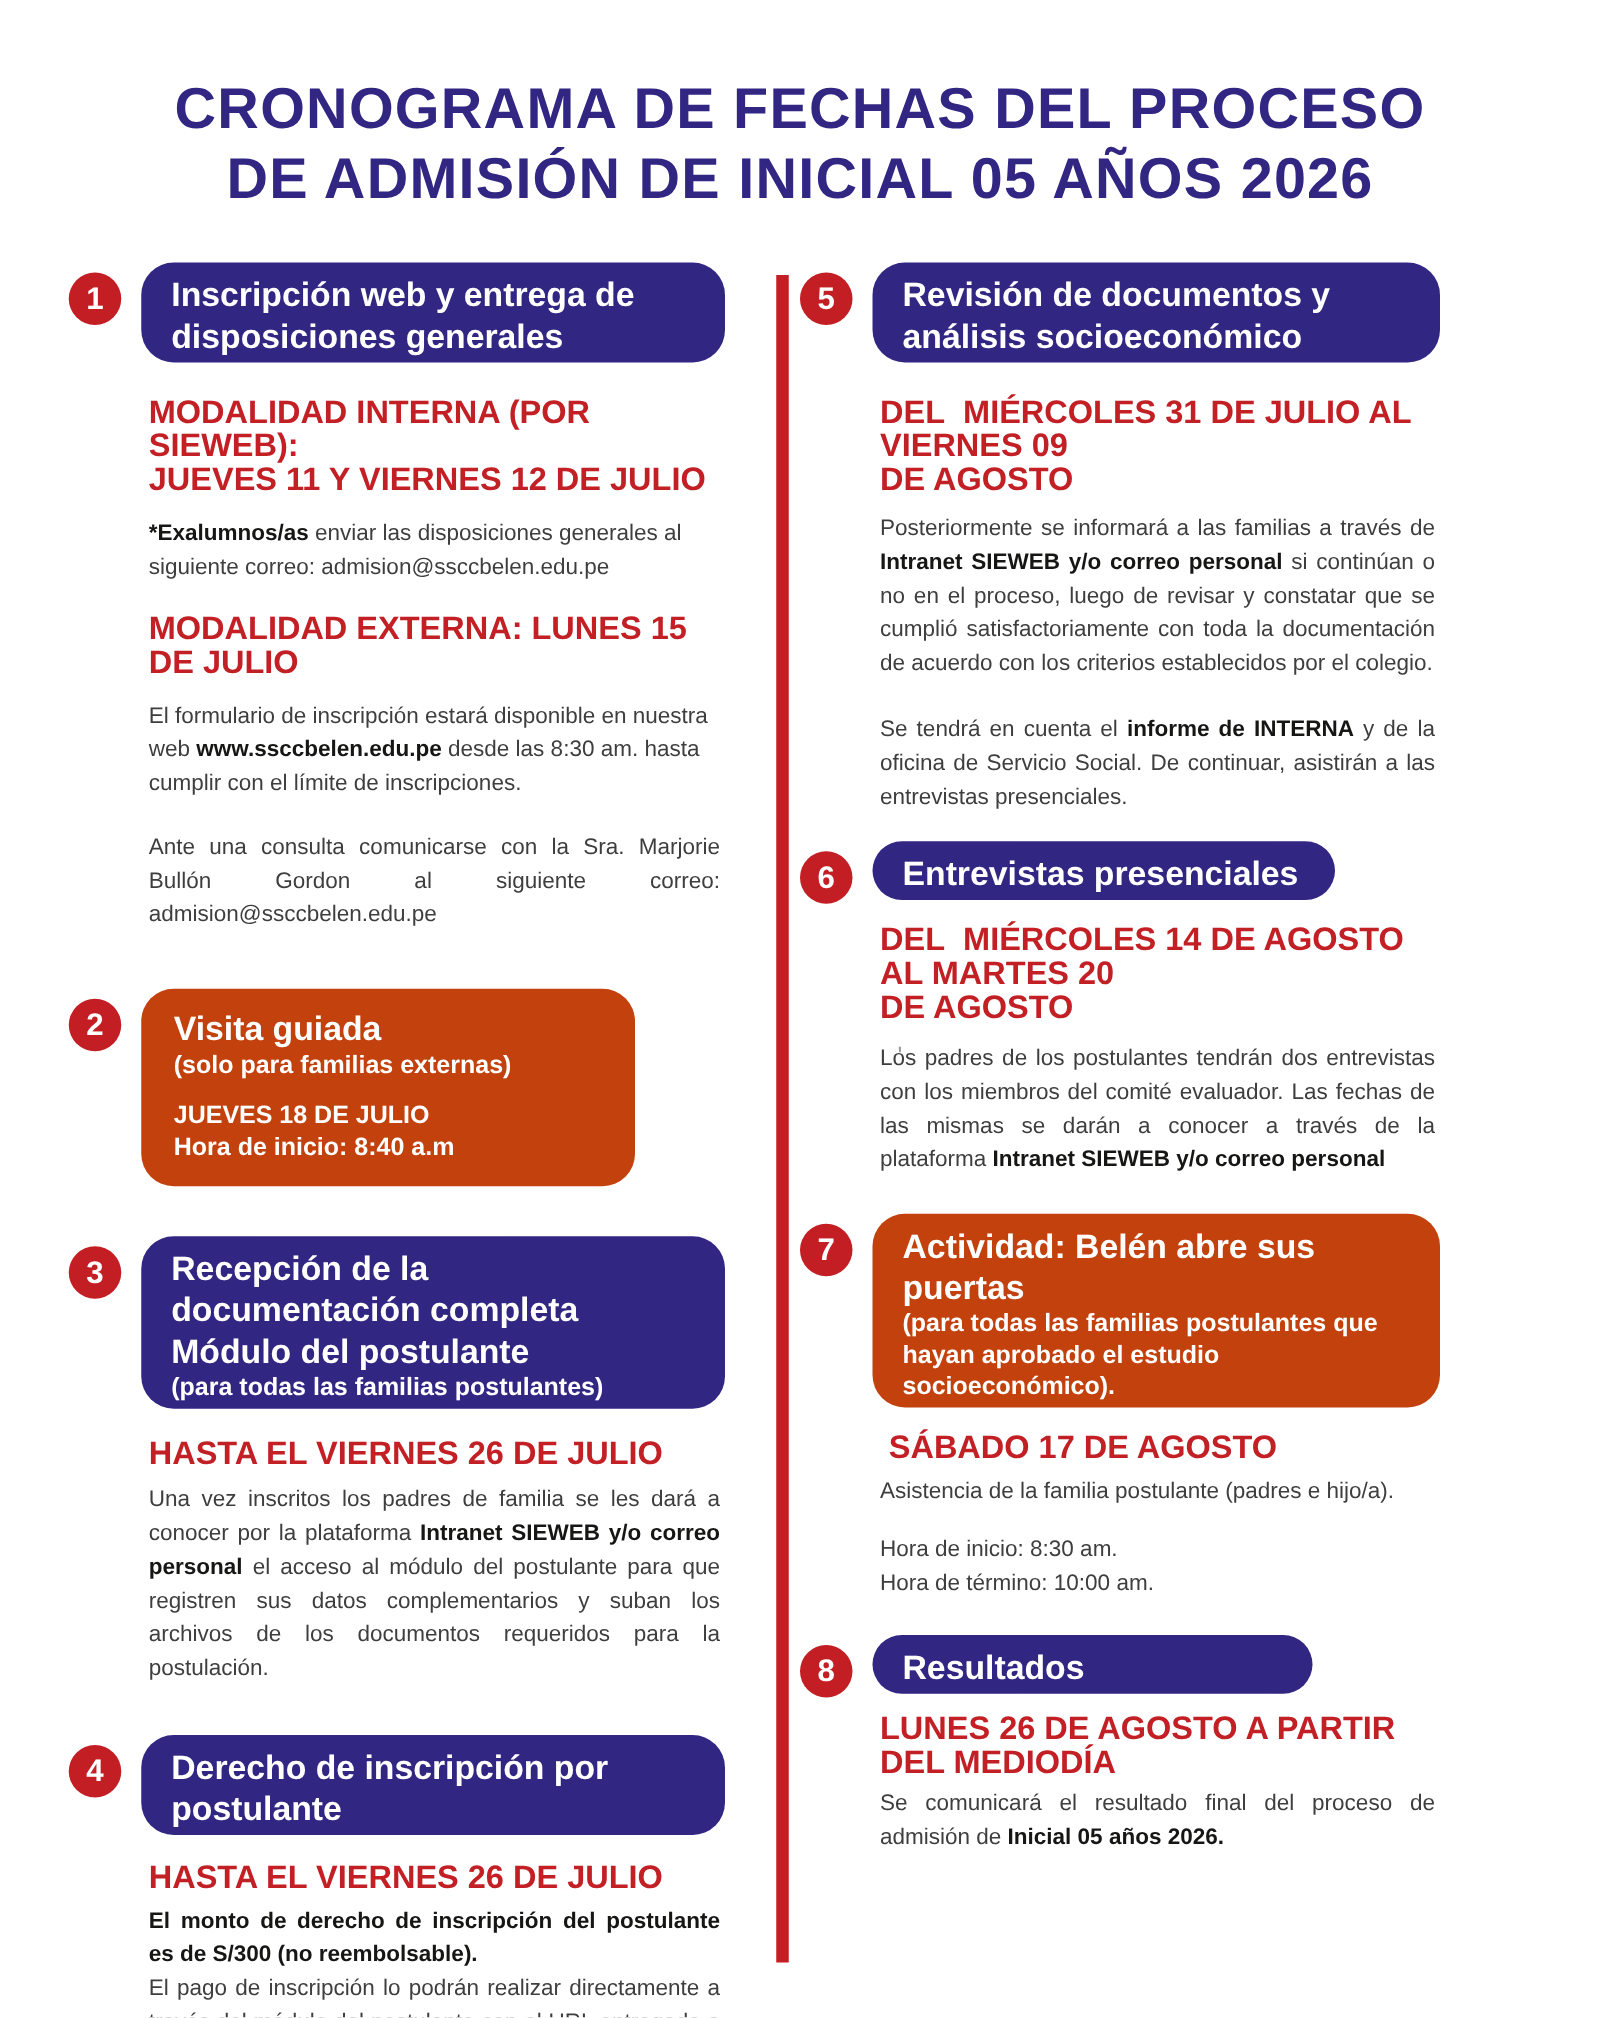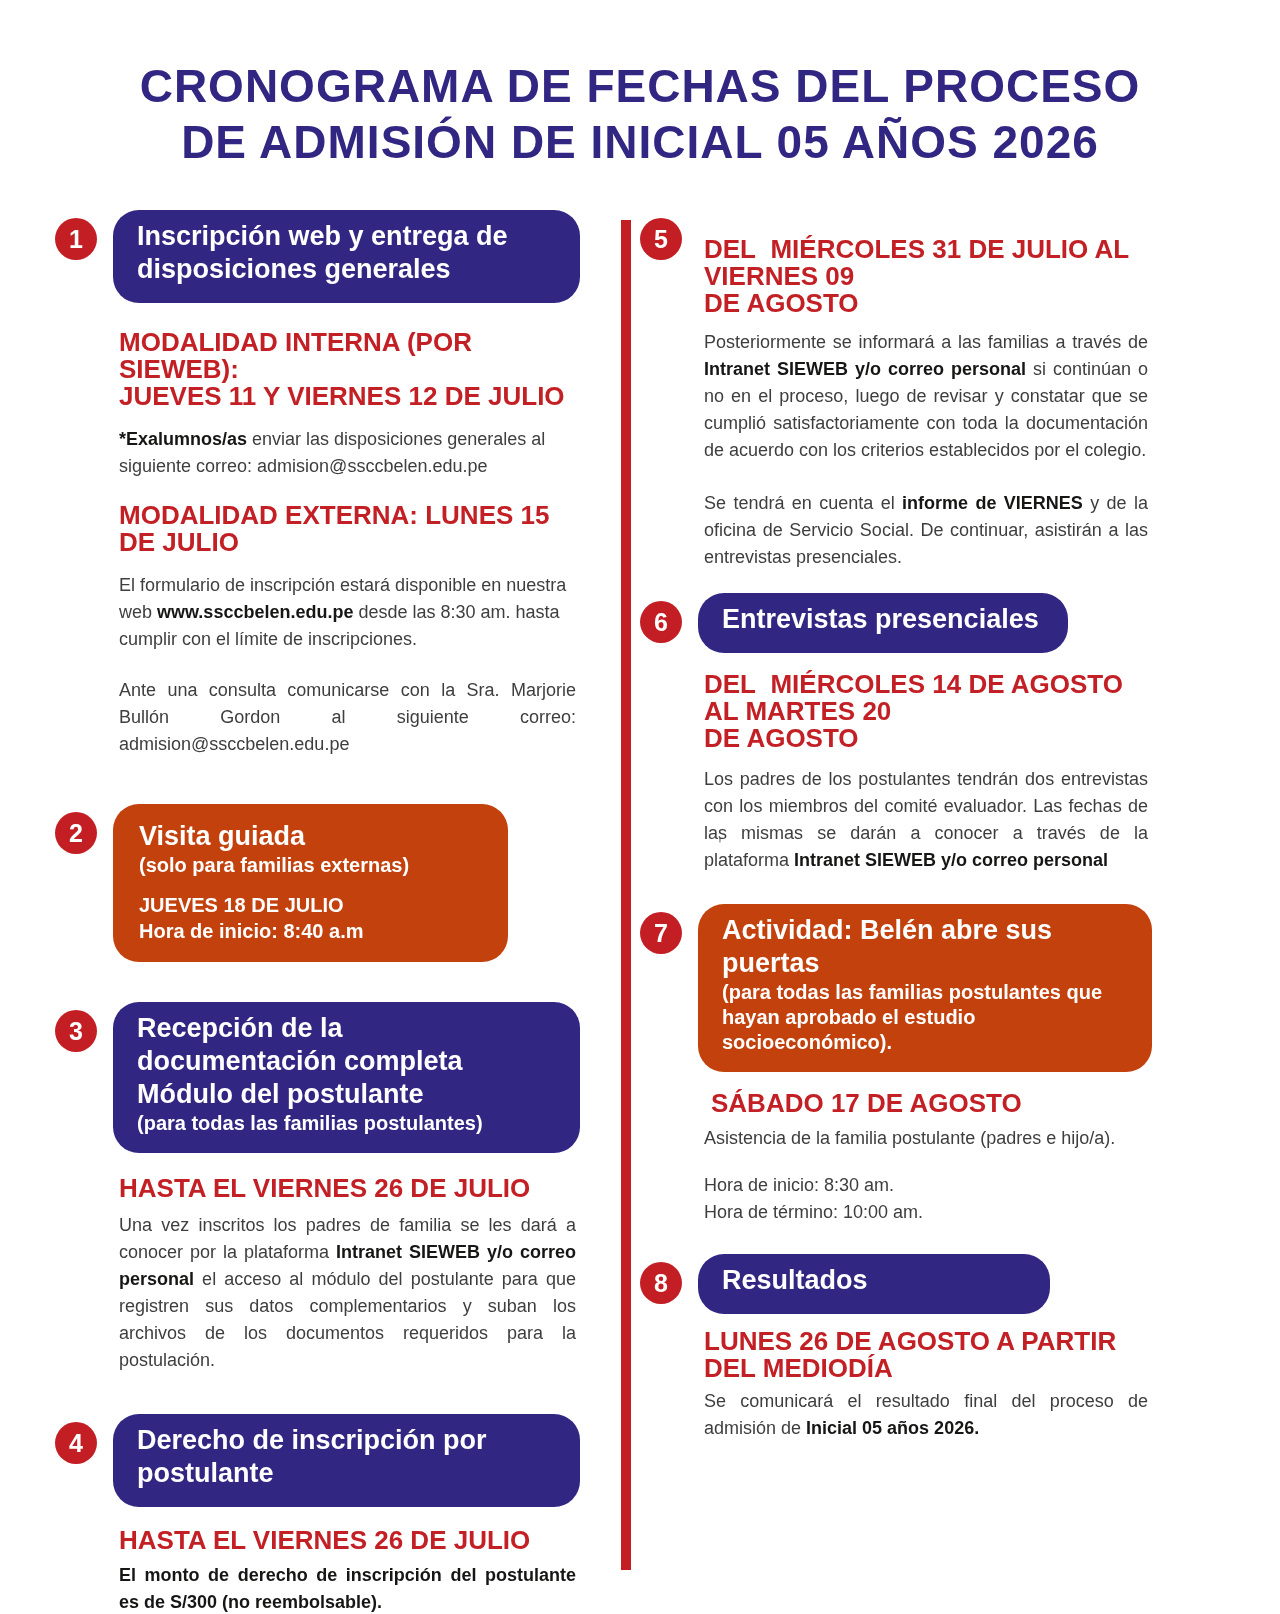--- a/index.html
+++ b/index.html
@@ -15,21 +15,21 @@
   .col{position:absolute;top:210px;}
   .col-left{left:55px;width:525px;}
   .col-right{left:640px;width:512px;}
   .section{display:flex;align-items:flex-start;}
   .badge{
     flex:0 0 42px;width:42px;height:42px;border-radius:50%;background:#C41E25;
     color:#fff;font-weight:700;font-size:25px;display:flex;align-items:center;justify-content:center;
     margin-top:8px;
   }
   .sec-body{margin-left:16px;flex:1;min-width:0;}
-  .box{border-radius:26px;color:#ffffff;padding:10px 20px 17px 24px;box-sizing:border-box;}
+  .box{border-radius:26px;color:#ffffff;padding:10px 20px 4px 24px;box-sizing:border-box;}
   .box.blue{background:#312783;}
   .box.red{background:#c2410c;}
   .box-title{font-weight:700;font-size:27px;line-height:33px;white-space:pre-line;}
   .box-sub{font-weight:700;font-size:20px;line-height:25px;white-space:pre-line;}
   .box2{padding:16px 24px 18px 26px;width:395px;}
   .box2 .gap{height:14px;}
   .box-line{font-weight:700;font-size:20px;line-height:26px;}
   .w-box6{width:370px;}
   .w-box8{width:352px;}
   .indent{margin-left:6px;margin-right:4px;}
@@ -121,24 +121,28 @@
 
       </div>
     </div>
   </div>
 
   <div class="col col-right">
 
     <div class="section">
       <div class="badge">5</div>
       <div class="sec-body">
+        <div class="box blue">
+          <div class="box-title">Revisión de documentos y
+análisis socioeconómico</div>
+        </div>
         <div class="red-heading indent mt-s5h1">DEL&nbsp; MIÉRCOLES 31 DE JULIO AL VIERNES 09
 DE AGOSTO</div>
         <div class="para justify indent mt-s5p1"><span>Posteriormente se informará a las familias a través de </span><span class="b">Intranet SIEWEB y/o correo personal</span><span> si continúan o no en el proceso, luego de revisar y constatar que se cumplió satisfactoriamente con toda la documentación de acuerdo con los criterios establecidos por el colegio.</span></div>
-        <div class="para justify indent mt-s5p2"><span>Se tendrá en cuenta el </span><span class="b">informe de VIERNES</span><span> y de la oficina de Servicio Social. De continuar, asistirán a las entrevistas presenciales.</span></div>
+        <div class="para justify indent mt-s5p2"><span>Se tendrá en cuenta el </span><span class="b">informe de INTERNA</span><span> y de la oficina de Servicio Social. De continuar, asistirán a las entrevistas presenciales.</span></div>
 
         <div class="section mt-sec6" style="margin-left:-58px;">
           <div class="badge">6</div>
           <div class="sec-body">
             <div class="box blue w-box6">
               <div class="box-title">Entrevistas presenciales</div>
             </div>
             <div class="red-heading indent mt-s6h1">DEL&nbsp; MIÉRCOLES 14 DE AGOSTO AL MARTES 20
 DE AGOSTO</div>
             <div class="para justify indent mt-s6p1"><span>Los padres de los postulantes tendrán dos entrevistas con los miembros del comité evaluador. Las fechas de las mismas se darán a conocer a través de la plataforma </span><span class="b">Intranet SIEWEB y/o correo personal</span></div>

